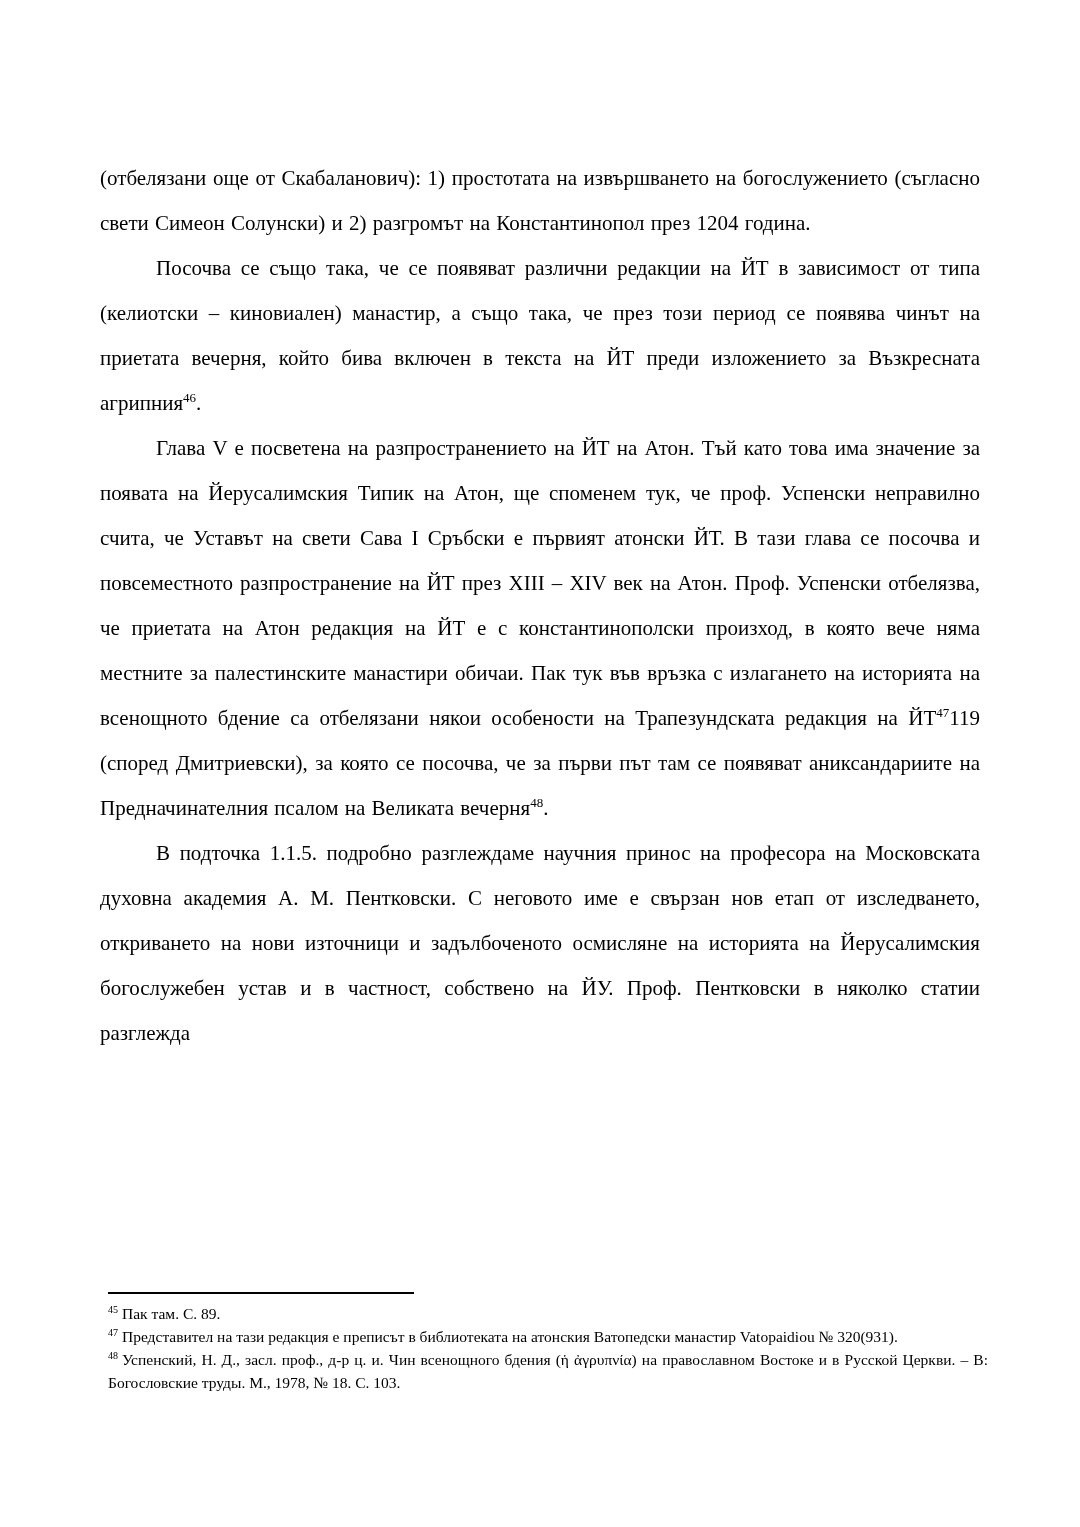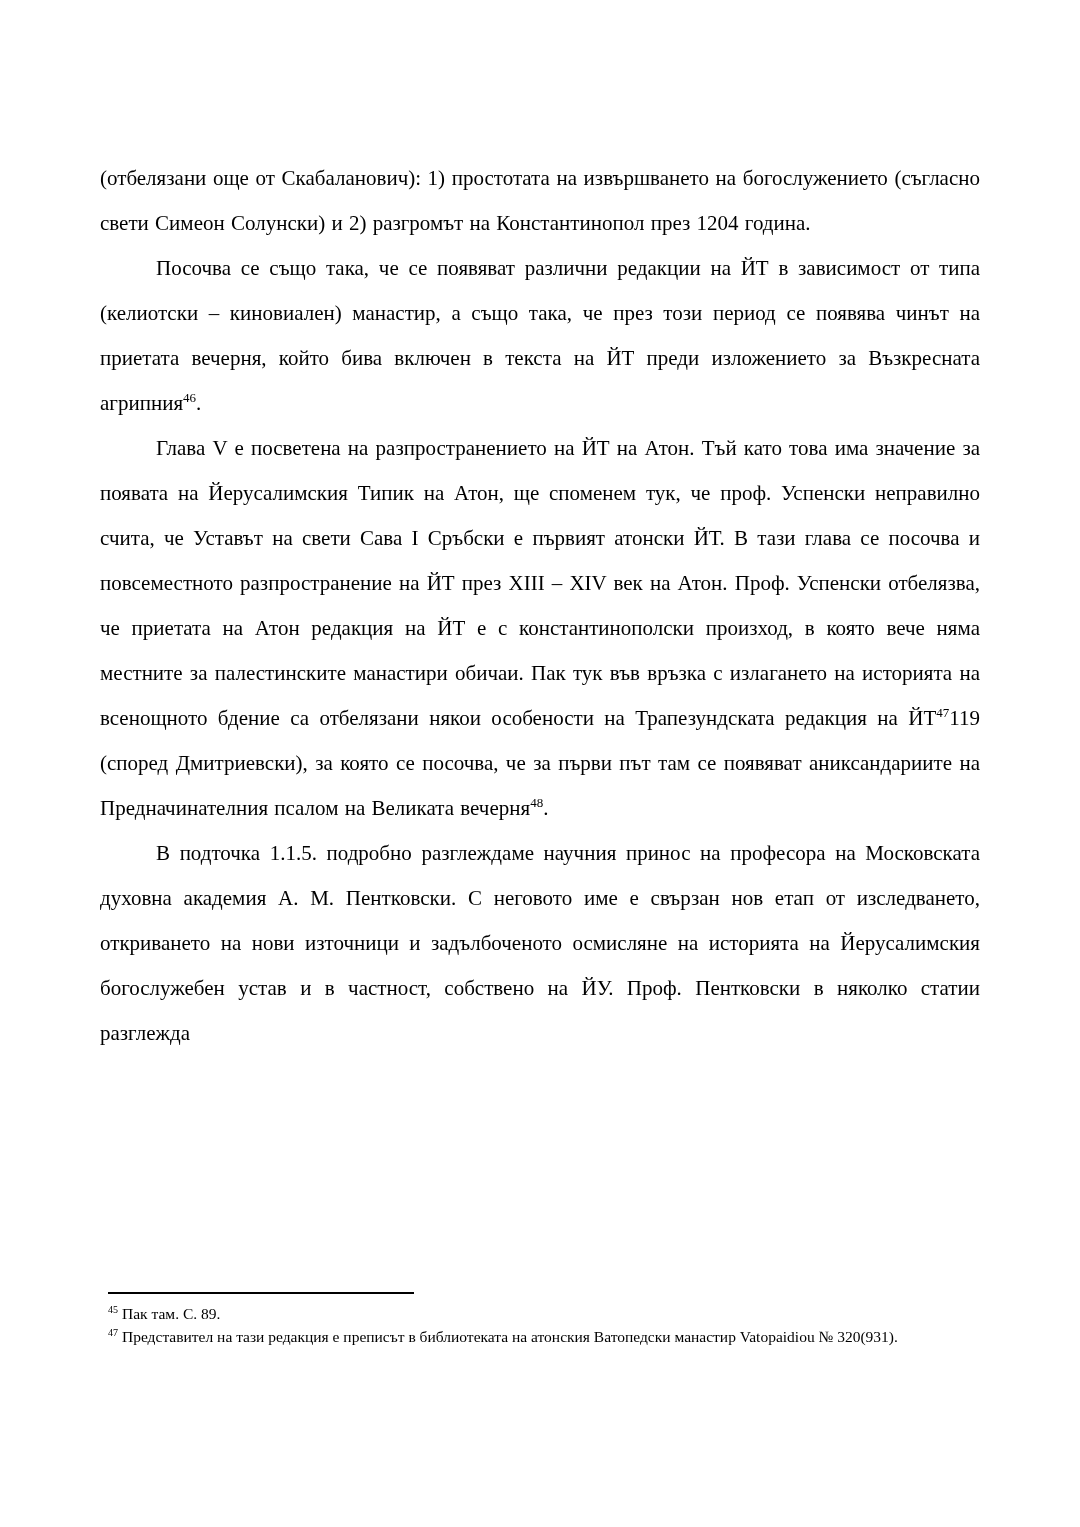--- a/index.html
+++ b/index.html
@@ -88,15 +88,16 @@
   </div>
 
   <div class="footnotes">
     <hr class="fn-sep">
 
     <p class="fn"><sup class="fn-num">45</sup><span>Пак там. С. 89.</span></p>
 
 
     <p class="fn"><sup class="fn-num">47</sup><span>Представител на тази редакция е преписът в библиотеката на атонския Ватопедски манастир Vatopaidiou № 320(931).</span></p>
 
+    <p class="fn"><sup class="fn-num">48</sup><span>Успенский, Н. Д., засл. проф., д-р ц. и. Чин всенощного бдения (ἡ ἀγρυπνία) на православном Востоке и в Русской Церкви. – В: Богословские труды. М., 1978, № 18. С. 103.</span></p>
   </div>
 
 </div>
 
 </body></html>

